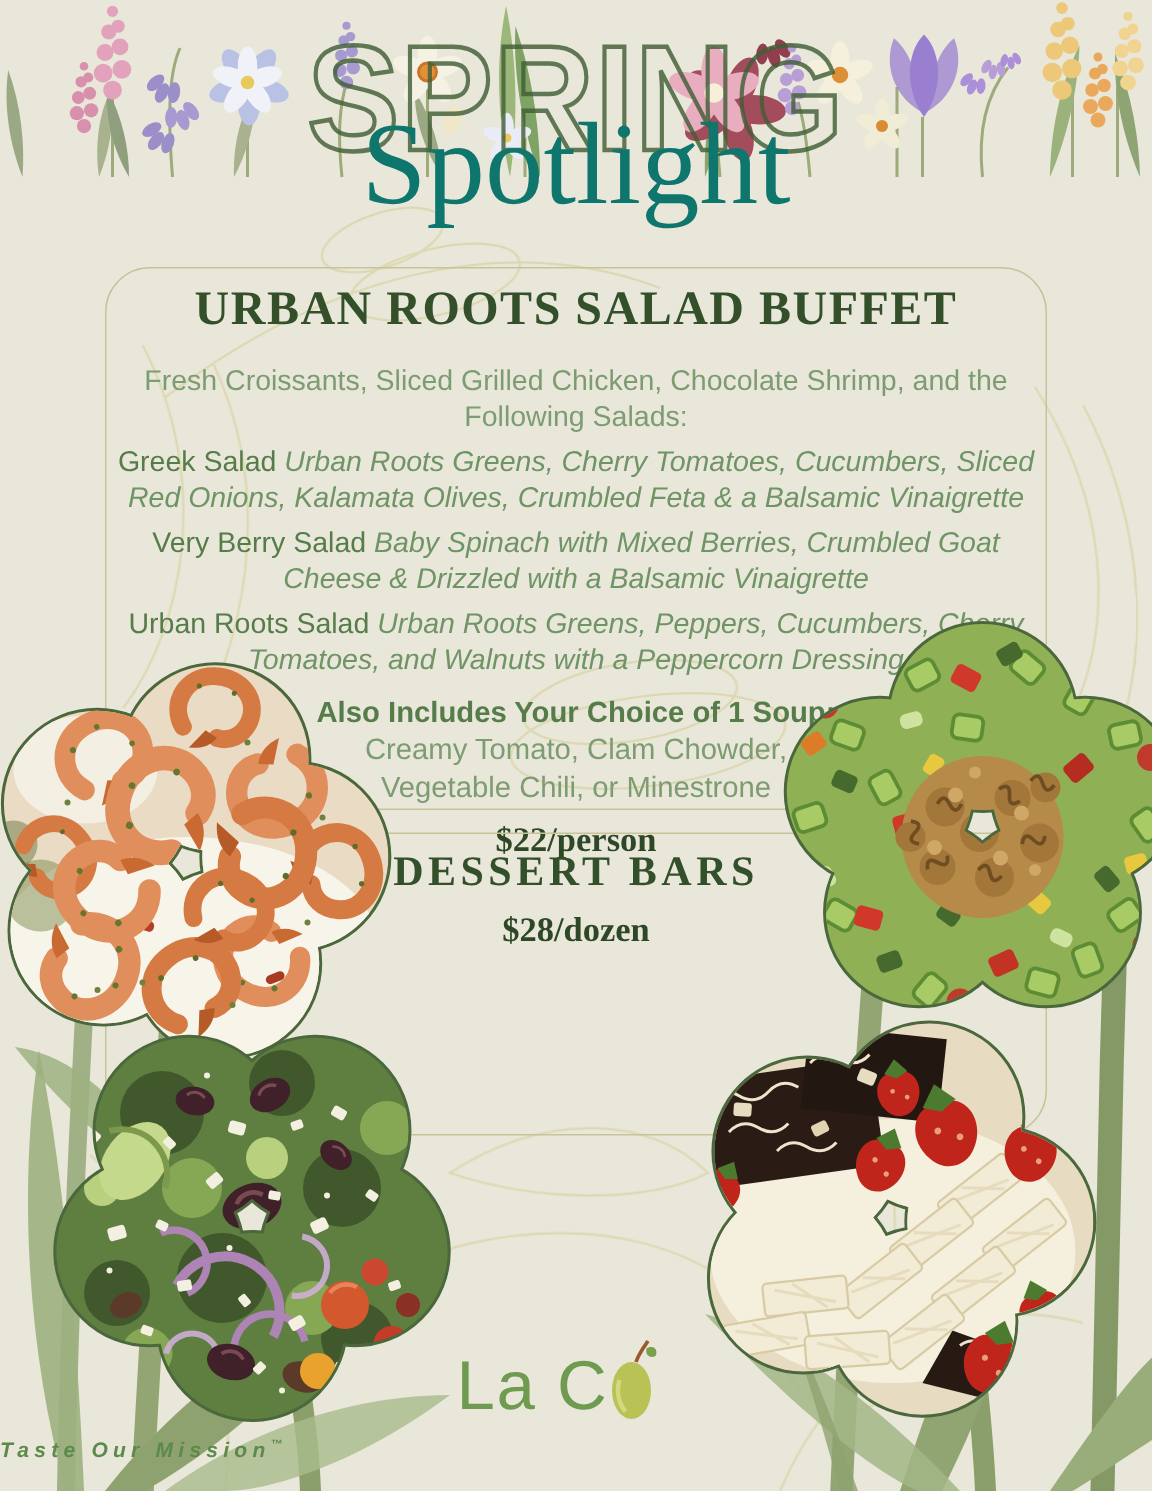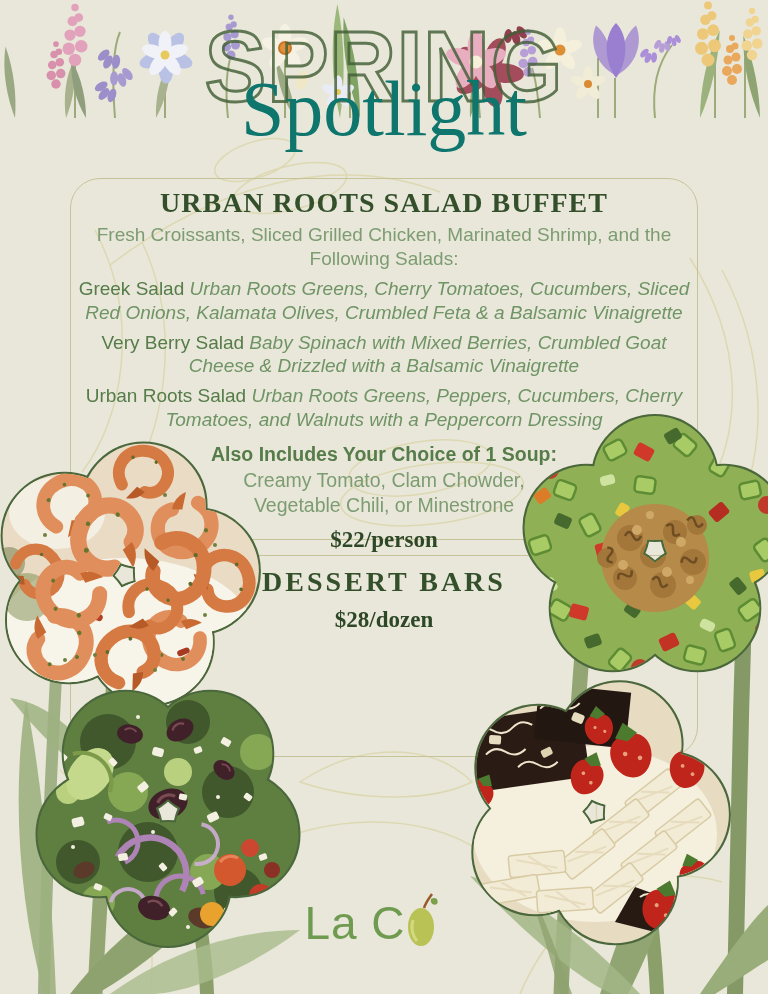--- a/index.html
+++ b/index.html
@@ -14,21 +14,21 @@
   .spotlight-title{position:absolute;top:70px;left:0;width:768px;text-align:center;z-index:4;
     font-family:"Liberation Serif","DejaVu Serif",serif;font-size:78px;line-height:1;
     color:#0f766e;}
   
   .panel{position:absolute;left:70px;width:628px;border:1.5px solid #c7c399;border-radius:30px;
     text-align:center;z-index:1;box-sizing:border-box;}
   .panel-salad{top:178px;height:362px;}
   .panel-dessert{top:555px;height:202px;}
   .panel h1,.panel h2{font-family:"Liberation Serif","DejaVu Serif",serif;color:#33502b;
     font-weight:bold;}
-  .panel h1{font-size:28px;letter-spacing:1px;margin:9px 0 4px;line-height:1.1;}
+  .panel h1{font-size:32px;letter-spacing:1px;margin:9px 0 20px;line-height:1.1;}
   .panel h2{font-size:28px;letter-spacing:3px;margin:11px 0 6px;line-height:1.1;}
   .intro{font-size:19px;color:#7d9c72;line-height:1.26;margin:0 auto 0;max-width:600px;}
   .salad-item{font-size:19px;line-height:1.26;margin:6px auto 5px;max-width:614px;color:#6f9465;}
   .salad-item .nm{font-weight:normal;color:#567c4a;}
   .salad-item .ds{font-style:italic;}
   .soup-heading{font-size:19.5px;font-weight:bold;color:#567c4a;margin:10px 0 1px;line-height:1.26;}
   .soup-line{font-size:19.5px;color:#7d9c72;line-height:1.28;margin:0;}
   .price{font-family:"Liberation Serif","DejaVu Serif",serif;font-weight:bold;font-size:23px;
     color:#2e4827;margin-top:9px;}
   .dessert-desc{font-size:19.5px;color:#7d9c72;line-height:1.25;max-width:308px;margin:2px auto 0;}
@@ -164,21 +164,21 @@
       <use href="#spike" color="#e9a85c" transform="translate(732,80) scale(1.0)"></use>
       <use href="#spike" color="#f0d490" transform="translate(752,55) scale(1.05)"></use>
     </g>
   </svg>
 
   <div class="spring-title">SPRING</div>
   <div class="spotlight-title">Spotlight</div>
 
   <section class="panel panel-salad">
     <h1>URBAN ROOTS SALAD BUFFET</h1>
-    <p class="intro">Fresh Croissants, Sliced Grilled Chicken, Marinated Shrimp, and the Following Salads:</p>
+    <p class="intro">Fresh Croissants, Sliced Grilled Chicken, Chocolate Shrimp, and the Following Salads:</p>
     <p class="salad-item">
       <span class="nm">Greek Salad</span>
       <span class="ds">Urban Roots Greens, Cherry Tomatoes, Cucumbers, Sliced Red Onions, Kalamata Olives, Crumbled Feta &amp; a Balsamic Vinaigrette</span>
     </p>
     <p class="salad-item">
       <span class="nm">Very Berry Salad</span>
       <span class="ds">Baby Spinach with Mixed Berries, Crumbled Goat Cheese &amp; Drizzled with a Balsamic Vinaigrette</span>
     </p>
     <p class="salad-item">
       <span class="nm">Urban Roots Salad</span>
@@ -535,15 +535,18 @@
   <div class="logo">
     <div class="brand">
       <span>La C</span>
       <svg class="olive-glyph" width="34" height="54" viewBox="0 0 34 54">
         <path d="M19 15 C 21 9, 25 4, 27 1" stroke="#9a5b2c" stroke-width="2.5" fill="none"></path>
         <path d="M26 6 C 31 3, 34 7, 32 11 C 28 13, 25 10, 26 6 Z" fill="#7ba04b"></path>
         <ellipse cx="16" cy="34" rx="13" ry="19" fill="#b9c254"></ellipse>
         <path d="M8 27 C 6 34, 7 42, 12 48" stroke="#d8dd8a" stroke-width="3" fill="none" opacity=".85"></path>
       </svg>
     </div>
+    <div class="tagline">
+      <span>Taste Our Mission</span><sup>™</sup>
+    </div>
   </div>
 
 </div>
 
 </body></html>

